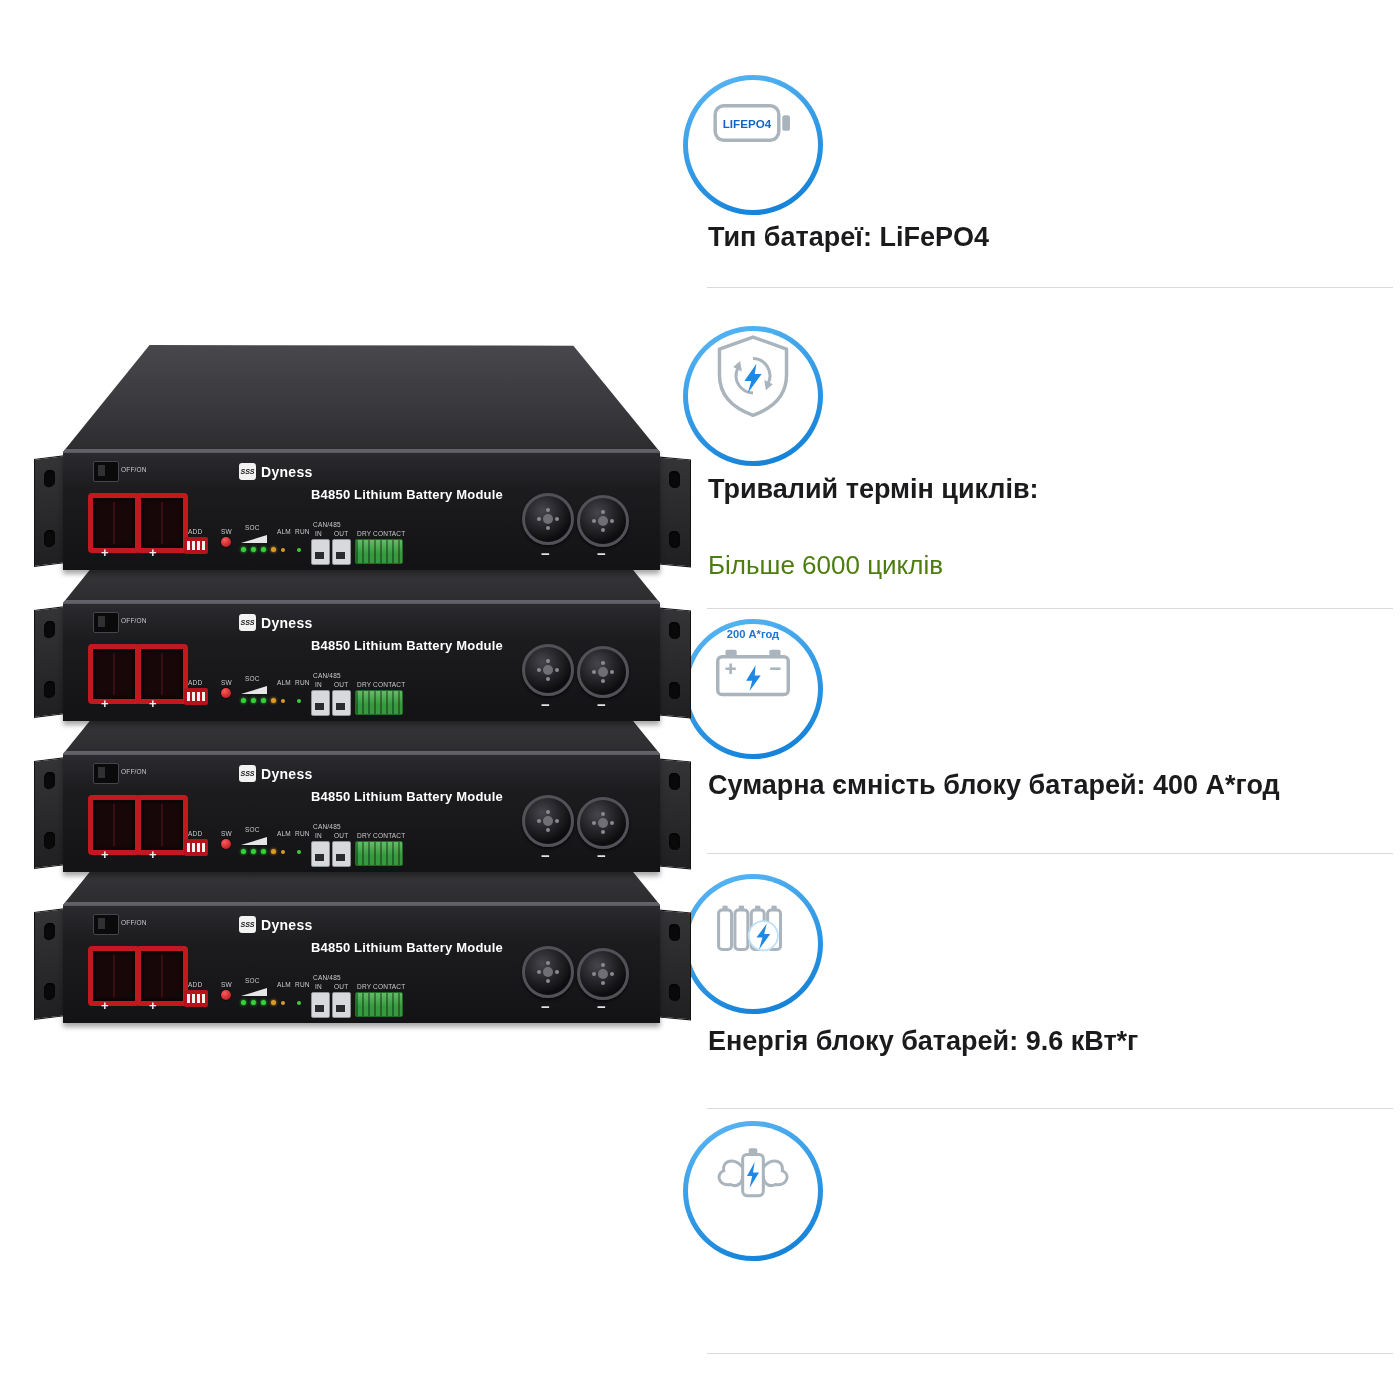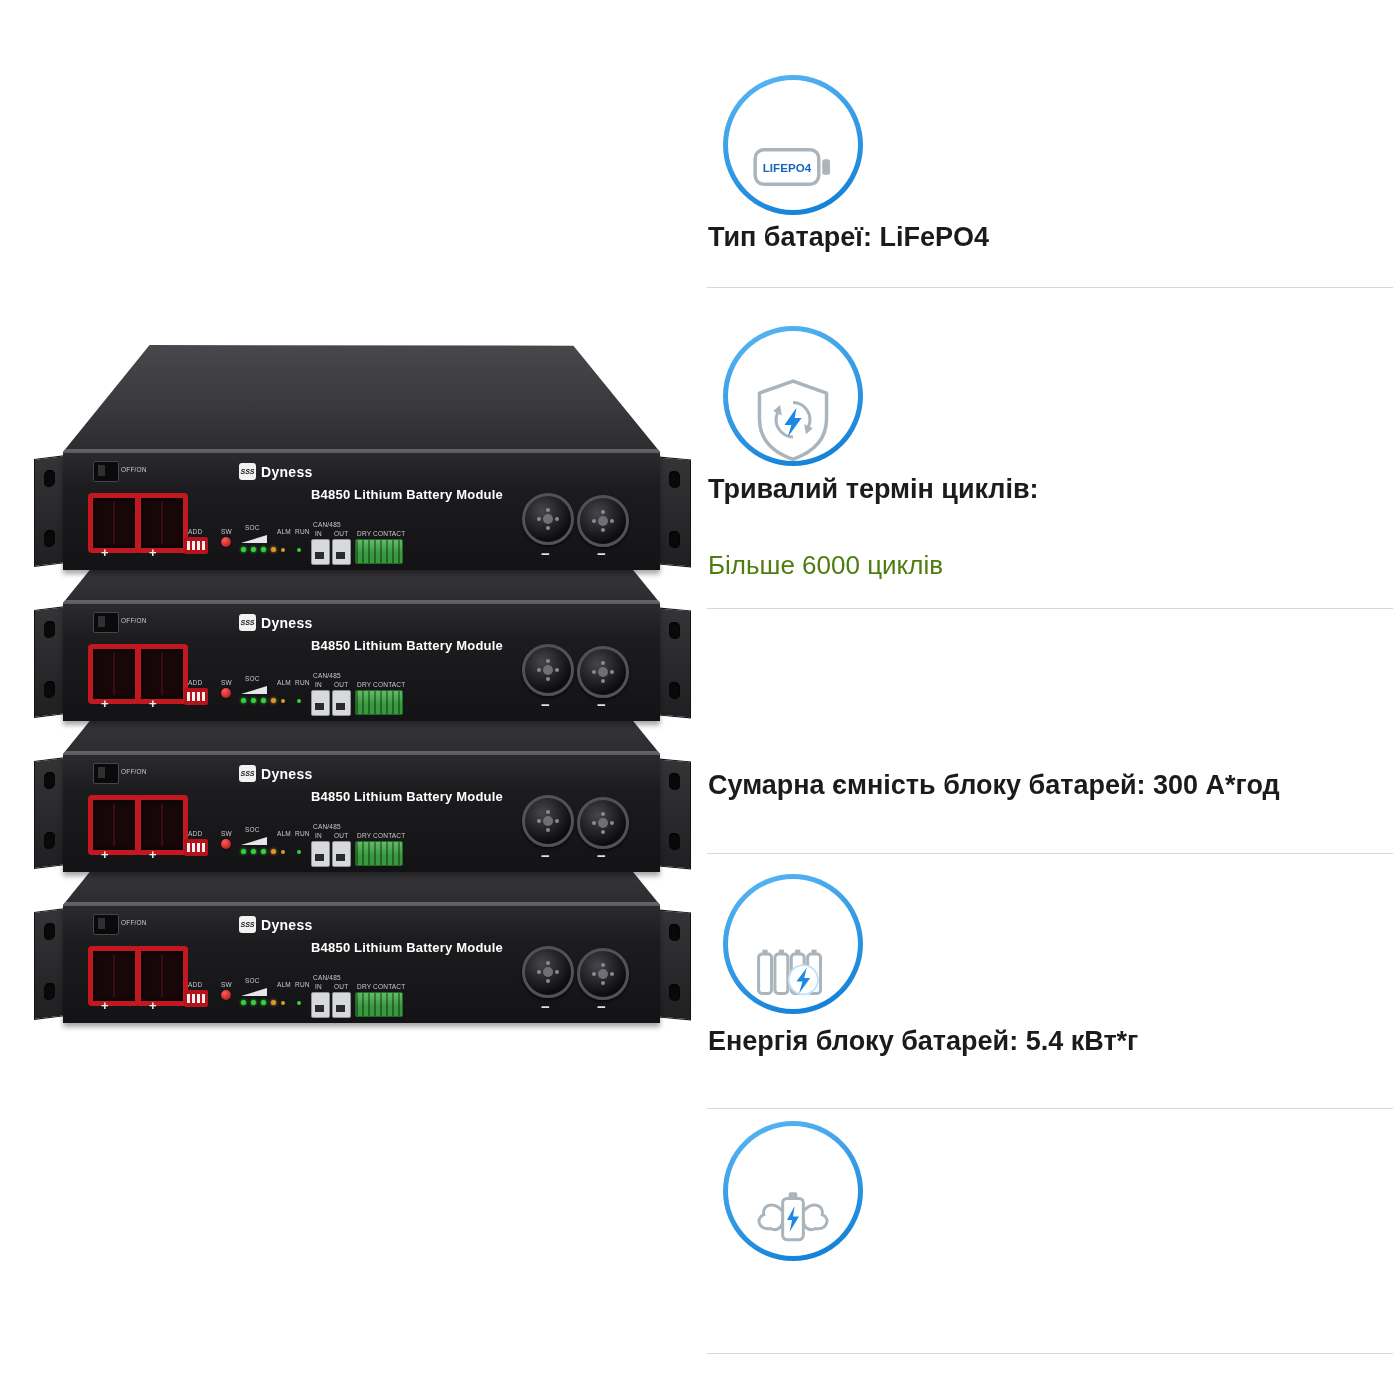--- a/index.html
+++ b/index.html
@@ -79,24 +79,24 @@
               background:radial-gradient(circle at 38% 32%,#45454b,#0d0d0f 70%);
               border:3px solid #515157;box-shadow:0 2px 3px rgba(0,0,0,.6);}
   .conn-black::after{content:"";position:absolute;left:50%;top:50%;width:10px;height:10px;border-radius:50%;
               transform:translate(-50%,-50%);background:#6f6f76;
               box-shadow:0 -9px 0 -3px #8a8a90,9px 0 0 -3px #8a8a90,-9px 0 0 -3px #8a8a90,0 9px 0 -3px #8a8a90;}
   .b1{left:459px;top:40px;} .b2{left:514px;top:42px;}
   .minus-label{position:absolute;top:92px;color:#ececee;font-size:15px;font-weight:bold;}
   .m1{left:478px;} .m2{left:534px;}
 
   
-  .icon-circle{position:absolute;left:723px;width:130px;height:130px;border-radius:50%;
+  .icon-circle{position:absolute;left:683px;width:130px;height:130px;border-radius:50%;
                border:5px solid transparent;
                background:linear-gradient(#fff,#fff) padding-box,linear-gradient(160deg,#5bb8f5,#0c7cd5) border-box;
-               display:flex;align-items:flex-end;justify-content:center;}
+               display:flex;align-items:flex-start;justify-content:center;}
   #icon1{top:75px;} #icon2{top:326px;} #icon3{top:619px;} #icon4{top:874px;} #icon5{top:1121px;}
 
   .feature-title{position:absolute;left:708px;width:686px;margin:0;font-size:27px;font-weight:bold;color:#1b1b1d;}
   #title1{top:222px;} #title2{top:474px;} #title3{top:770px;} #title4{top:1026px;} #title5{top:1270px;}
   .feature-sub{position:absolute;left:708px;width:686px;font-size:26px;color:#4d7c0f;}
   #sub2{top:550px;}
   .divider{position:absolute;left:707px;width:686px;height:1px;background:#d9d9d9;}
   #div1{top:287px;} #div2{top:608px;} #div3{top:853px;} #div4{top:1108px;} #div5{top:1353px;}
 </style>
 </head>
@@ -384,38 +384,49 @@
       <polygon points="63,57 73,62 65,69" fill="#a9b4bd"></polygon>
       <path d="M50 72 A20 20 0 0 1 32 44" fill="none" stroke="#a9b4bd" stroke-width="3.5"></path>
       <polygon points="37,47 27,42 35,35" fill="#a9b4bd"></polygon>
       <polygon points="54,38 40,58 48,58 44,72 60,50 52,50" fill="#1e88e5"></polygon>
     </svg>
   </div>
   <h2 class="feature-title" id="title2">Тривалий термін циклів:</h2>
   <div class="feature-sub" id="sub2">Більше 6000 циклів</div>
   <div class="divider" id="div2"></div>
 
-  <h2 class="feature-title" id="title3">Сумарна ємність блоку батарей: 300 А*год</h2>
+  <div class="icon-circle" id="icon3">
+    <svg width="86" height="86" viewBox="0 0 100 100">
+      <text x="50" y="16" text-anchor="middle" font-size="13" font-weight="bold" fill="#1976d2">200 А*год</text>
+      <rect x="18" y="30" width="13" height="8" rx="2" fill="#a9b4bd"></rect>
+      <rect x="69" y="30" width="13" height="8" rx="2" fill="#a9b4bd"></rect>
+      <rect x="9" y="38" width="82" height="44" rx="5" fill="#fff" stroke="#a9b4bd" stroke-width="4"></rect>
+      <path d="M18 52 h12 M24 46 v12" stroke="#a9b4bd" stroke-width="3"></path>
+      <path d="M70 52 h12" stroke="#a9b4bd" stroke-width="3"></path>
+      <polygon points="53,48 42,66 49,66 46,78 59,60 52,60" fill="#1e88e5"></polygon>
+    </svg>
+  </div>
+  <h2 class="feature-title" id="title3">Сумарна ємність блоку батарей: 400 А*год</h2>
   <div class="divider" id="div3"></div>
 
   <div class="icon-circle" id="icon4">
     <svg width="86" height="86" viewBox="0 0 100 100">
       <rect x="14.5" y="31" width="6" height="5" fill="#a9b4bd"></rect>
       <rect x="33.5" y="31" width="6" height="5" fill="#a9b4bd"></rect>
       <rect x="52.5" y="31" width="6" height="5" fill="#a9b4bd"></rect>
       <rect x="71.5" y="31" width="6" height="5" fill="#a9b4bd"></rect>
       <rect x="10" y="36" width="15" height="46" rx="4" fill="#fff" stroke="#a9b4bd" stroke-width="3.5"></rect>
       <rect x="29" y="36" width="15" height="46" rx="4" fill="#fff" stroke="#a9b4bd" stroke-width="3.5"></rect>
       <rect x="48" y="36" width="15" height="46" rx="4" fill="#fff" stroke="#a9b4bd" stroke-width="3.5"></rect>
       <rect x="67" y="36" width="15" height="46" rx="4" fill="#fff" stroke="#a9b4bd" stroke-width="3.5"></rect>
       <circle cx="62" cy="66" r="17" fill="#fff" stroke="#bfe0f8" stroke-width="2"></circle>
       <polygon points="66,52 54,68 61,68 57,82 70,64 63,64" fill="#1e88e5"></polygon>
     </svg>
   </div>
-  <h2 class="feature-title" id="title4">Енергія блоку батарей: 5.4 кВт*г</h2>
+  <h2 class="feature-title" id="title4">Енергія блоку батарей: 9.6 кВт*г</h2>
   <div class="divider" id="div4"></div>
 
   <div class="icon-circle" id="icon5">
     <svg width="86" height="86" viewBox="0 0 100 100">
       <rect x="45" y="26" width="10" height="7" rx="2" fill="#a9b4bd"></rect>
       <path d="M38 48 C28 36 14 40 16 52 C6 56 10 70 24 68 C32 72 38 66 38 58" fill="none" stroke="#a9b4bd" stroke-width="3.5" stroke-linecap="round"></path>
       <path d="M62 48 C72 36 86 40 84 52 C94 56 90 70 76 68 C68 72 62 66 62 58" fill="none" stroke="#a9b4bd" stroke-width="3.5" stroke-linecap="round"></path>
       <rect x="38" y="33" width="24" height="48" rx="5" fill="#fff" stroke="#a9b4bd" stroke-width="3.5"></rect>
       <polygon points="52,42 43,58 49,58 46,72 57,54 50,54" fill="#1e88e5"></polygon>
     </svg>

